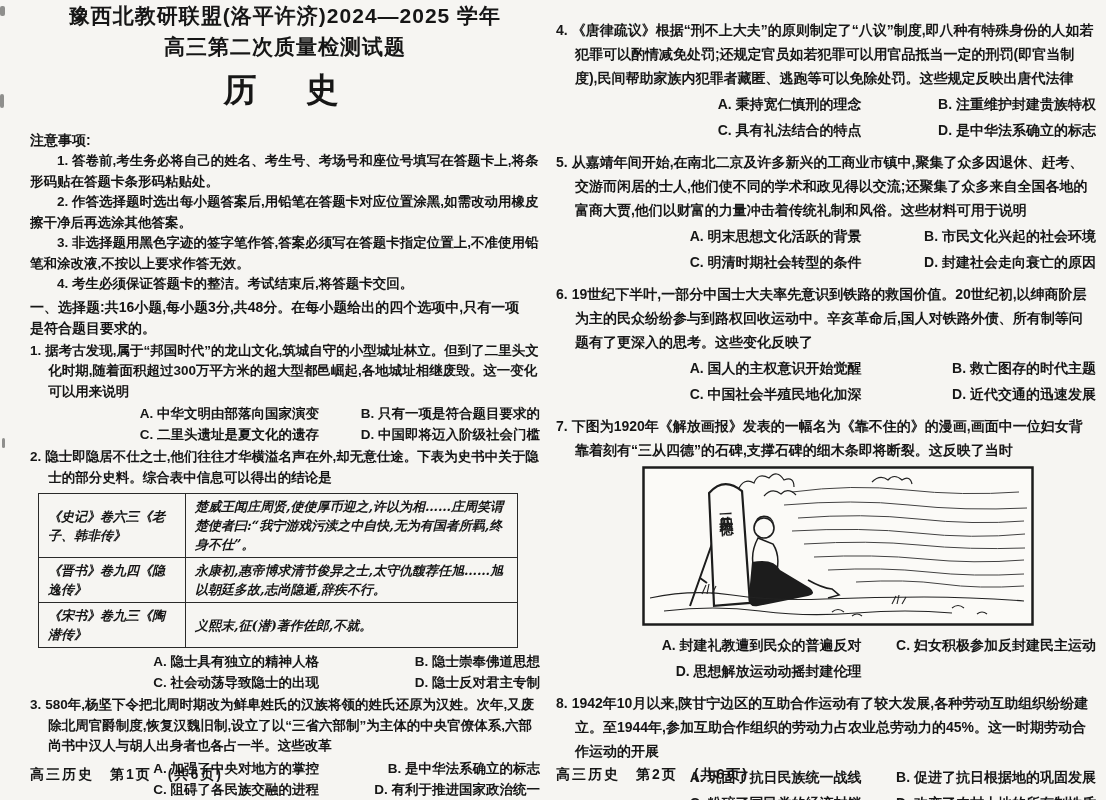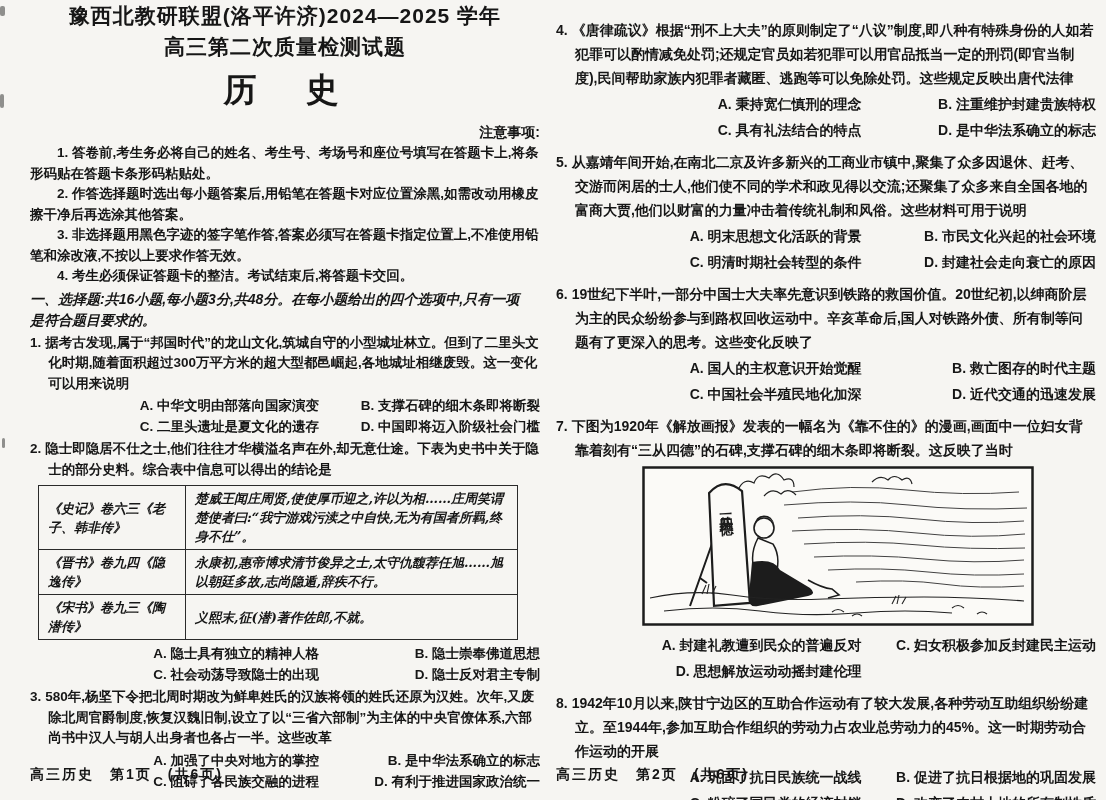--- a/index.html
+++ b/index.html
@@ -8,23 +8,23 @@
     background:#f6f5f2;color:#161616;
     font-family:"Liberation Sans","DejaVu Sans",sans-serif;
     -webkit-font-smoothing:antialiased;
   }
   .col{position:absolute;top:0;height:800px;overflow:hidden;}
   .col-left{left:30px;width:510px;}
   .col-right{left:556px;width:540px;}
   .titles{text-align:center;}
   .title-line{font-size:21px;font-weight:700;line-height:31px;letter-spacing:1px;}
   .subject{font-size:33px;font-weight:700;line-height:48px;margin-top:4px;letter-spacing:8px;}
-  .notice-head{font-size:14px;font-weight:700;line-height:22px;margin-top:7px;text-align:right;}
+  .notice-head{font-size:14px;font-weight:700;line-height:22px;margin-top:15px;}
   .notice{font-size:13.5px;font-weight:600;line-height:20.5px;text-indent:2em;margin:0;}
-  .section-head{font-size:14px;font-weight:700;line-height:21px;margin:2px 16px 0 0;font-style:italic;}
+  .section-head{font-size:14px;font-weight:700;line-height:21px;margin:2px 16px 0 0;}
   .question{margin-top:2px;}
   .q-text{font-size:13.5px;font-weight:600;line-height:20.5px;padding-left:1.35em;text-indent:-1.35em;}
   .q-num{margin-right:4px;font-weight:700;}
   .options{display:grid;grid-template-columns:55% 45%;padding-left:1.2em;margin-top:1px;text-align:right;}
   .opt{font-size:13.5px;font-weight:600;line-height:21px;white-space:nowrap;overflow:hidden;}
   .col-right .q-text{font-size:14px;line-height:24px;}
   .col-right .opt{font-size:14px;line-height:26px;}
   .col-right .question{margin-top:7px;}
   table.src-table{border-collapse:collapse;margin:5px 0 3px 8px;width:480px;}
   .src-table td{
@@ -56,21 +56,21 @@
   <p class="notice">2. 作答选择题时选出每小题答案后,用铅笔在答题卡对应位置涂黑,如需改动用橡皮擦干净后再选涂其他答案。</p>
   <p class="notice">3. 非选择题用黑色字迹的签字笔作答,答案必须写在答题卡指定位置上,不准使用铅笔和涂改液,不按以上要求作答无效。</p>
   <p class="notice">4. 考生必须保证答题卡的整洁。考试结束后,将答题卡交回。</p>
 
   <p class="section-head">一、选择题:共16小题,每小题3分,共48分。在每小题给出的四个选项中,只有一项是符合题目要求的。</p>
 
   <div class="question">
     <div class="q-text"><span class="q-num">1.</span><span>据考古发现,属于“邦国时代”的龙山文化,筑城自守的小型城址林立。但到了二里头文化时期,随着面积超过300万平方米的超大型都邑崛起,各地城址相继废毁。这一变化可以用来说明</span></div>
     <div class="options">
       <span class="opt">A. 中华文明由部落向国家演变</span>
-      <span class="opt">B. 支撑石碑的细木条即将断裂</span>
+      <span class="opt">B. 只有一项是符合题目要求的</span>
       <span class="opt">C. 二里头遗址是夏文化的遗存</span>
       <span class="opt">D. 中国即将迈入阶级社会门槛</span>
     </div>
   </div>
 
   <div class="question">
     <div class="q-text"><span class="q-num">2.</span><span>隐士即隐居不仕之士,他们往往才华横溢名声在外,却无意仕途。下表为史书中关于隐士的部分史料。综合表中信息可以得出的结论是</span></div>
     <table class="src-table">
       <tbody>
         <tr>

